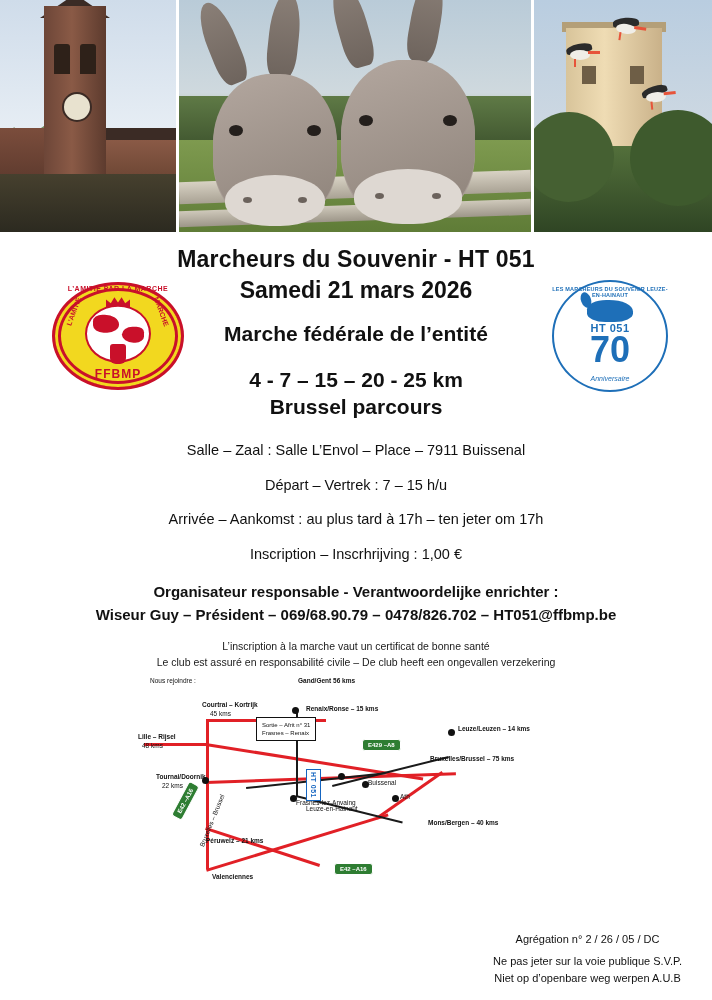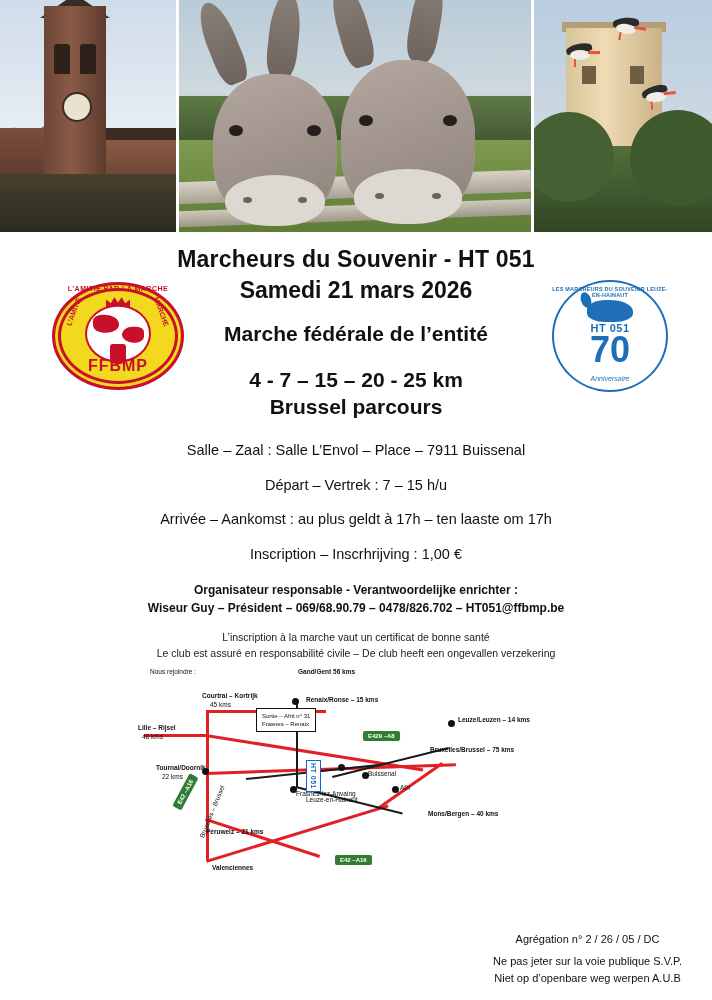--- a/index.html
+++ b/index.html
@@ -270,22 +270,22 @@
   .logo-ffbmp .hand {
     position: absolute; left: 50%; bottom: 26px; transform: translateX(-50%);
     width: 16px; height: 20px; background: #c9102a; border-radius: 3px 3px 6px 6px;
   }
   .logo-ffbmp .txt-top {
     position: absolute; left: 0; right: 0; top: 3px;
     text-align: center; font-size: 7px; font-weight: bold; color: #c9102a;
     letter-spacing: .5px;
   }
   .logo-ffbmp .txt-bottom {
-    position: absolute; left: 0; right: 0; bottom: 15px;
-    text-align: center; font-size: 16px; font-weight: bold; color: #c9102a;
+    position: absolute; left: 0; right: 0; bottom: 9px;
+    text-align: center; font-size: 12px; font-weight: bold; color: #c9102a;
     letter-spacing: 1px;
   }
   .logo-ffbmp .arc-left, .logo-ffbmp .arc-right {
     position: absolute; top: 26px; font-size: 7px; font-weight: bold; color: #c9102a;
   }
   .logo-ffbmp .arc-left { left: 7px; transform: rotate(-70deg); }
   .logo-ffbmp .arc-right { right: 7px; transform: rotate(70deg); }
 
   
   .logo-ht {
@@ -331,21 +331,21 @@
   .info {
     text-align: center;
     font-size: 14.5px;
     line-height: 1.0;
   }
   .info .line {
     margin: 0 0 20px 0;
   }
   .org {
     text-align: center;
-    font-size: 12px;
+    font-size: 15px;
     font-weight: bold;
     line-height: 1.5;
     margin-top: 8px;
   }
   .notes {
     text-align: center;
     font-size: 10.5px;
     line-height: 1.55;
     margin-top: 12px;
     color: #1a1a1a;
@@ -539,21 +539,21 @@
   <h1 class="title-main">Marcheurs du Souvenir - HT 051</h1>
   <h2 class="title-date">Samedi 21 mars 2026</h2>
   <h3 class="title-fed">Marche fédérale de l’entité</h3>
   <div class="distances">4 - 7 – 15 – 20 - 25 km</div>
   <div class="newroutes">Brussel parcours</div>
 </div>
 
 <div class="info">
   <div class="line">Salle – Zaal : Salle L’Envol – Place – 7911 Buissenal</div>
   <div class="line">Départ – Vertrek : 7 – 15 h/u</div>
-  <div class="line">Arrivée – Aankomst : au plus geldt à 17h – ten laaste om 17h</div>
+  <div class="line">Arrivée – Aankomst : au plus tard à 17h – ten jeter om 17h</div>
   <div class="line">Inscription – Inscrhrijving : 1,00 €</div>
 </div>
 
 <div class="org">
   <div>Organisateur responsable - Verantwoordelijke enrichter :</div>
   <div>Wiseur Guy – Président –  069/68.90.79 – 0478/826.702 – HT051@ffbmp.be</div>
 </div>
 
 <div class="notes">
   <div>L’inscription à la marche vaut un certificat de bonne santé</div>

